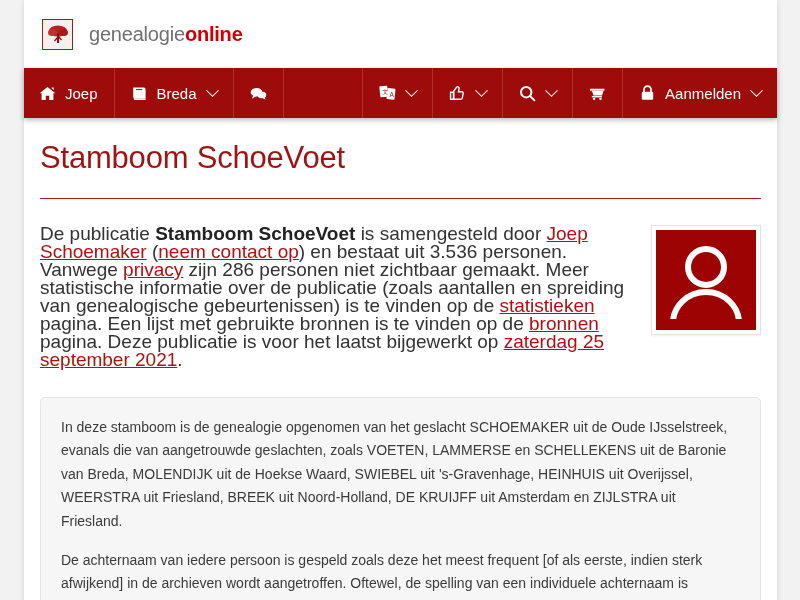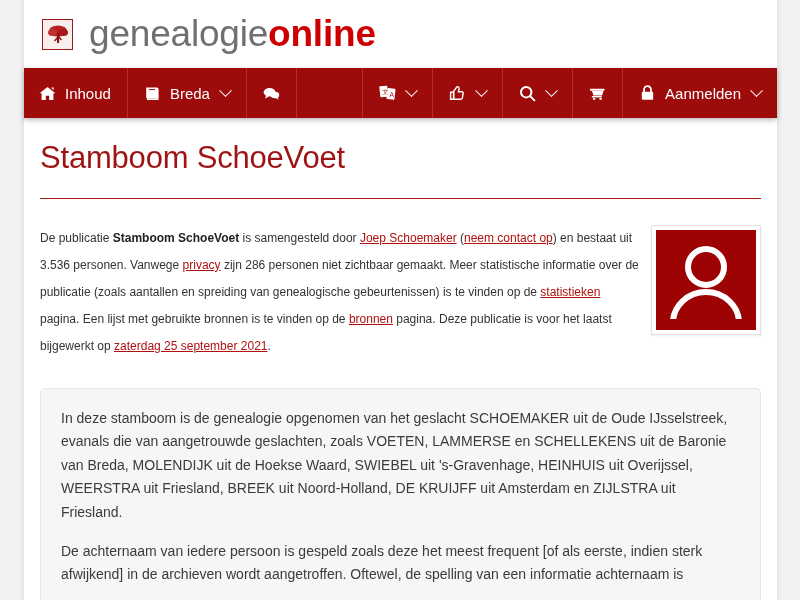--- a/index.html
+++ b/index.html
@@ -30,21 +30,21 @@
   .logo-mark {
     width: 31px; height: 31px;
     border: 1.5px solid #9e1b1b;
     background: #f7eeee;
     display: flex; align-items: center; justify-content: center;
     flex: 0 0 auto;
   }
   .logo-mark svg { display: block; }
   .logo-text {
     margin-left: 16px;
-    font-size: 37px;
+    font-size: 20px;
     letter-spacing: -0.2px;
     white-space: nowrap;
   }
   .logo-text .g1 { color: #707070; }
   .logo-text .g2 { color: #cc0000; font-weight: bold; }
 
   
   .navbar {
     height: 50px;
     background: #9e0b0b;
@@ -105,22 +105,22 @@
 
   
   .content { padding: 0 16px; }
   .intro-row {
     display: flex;
     align-items: flex-start;
     padding-top: 26px;
   }
   .intro-text {
     flex: 1 1 auto;
-    font-size: 12px;
-    line-height: 27px;
+    font-size: 19px;
+    line-height: 18px;
     color: #333333;
     max-width: 615px;
   }
   .intro-text b { color: #222222; font-weight: bold; }
   a.link {
     color: #b01010;
     text-decoration: underline;
     cursor: pointer;
   }
   .avatar-frame {
@@ -178,21 +178,21 @@
 
   <div class="navbar">
 
     <div class="nav-item first">
       <span class="nav-icon">
         <svg width="17" height="15" viewBox="0 0 17 15" fill="#fff" aria-hidden="true">
           <path d="M8.5 1 L0.6 7.2 h2 V14 h4.2 V9.8 h3.4 V14 H14.4 V7.2 h2 Z"></path>
           <path d="M12.6 1.6 h2.1 v2.3 l-2.1-1.6 z"></path>
         </svg>
       </span>
-      <span>Inhoud</span>
+      <span>Joep</span>
     </div>
 
     <div class="nav-item">
       <span class="nav-icon">
         <svg width="17" height="15" viewBox="0 0 17 15" aria-hidden="true">
           <path d="M2.2 1.6 h10.6 a1.8 1.8 0 0 1 1.8 1.8 v9.4 H4 a1.8 1.8 0 0 1-1.8-1.8 z" fill="#fff"></path>
           <path d="M4 12.8 h10.6 v1.2 H4 a1.2 1.2 0 0 1 0-2.4" fill="#fff"></path>
           <path d="M5 3.6 h6" stroke="#9e0b0b" stroke-width="1" fill="none"></path>
         </svg>
       </span>
@@ -287,17 +287,17 @@
           <svg width="74" height="78" viewBox="0 0 74 78" fill="none" stroke="#fff" stroke-width="6" aria-hidden="true">
             <circle cx="37" cy="26" r="18"></circle>
             <path d="M4 82 a33 31 0 0 1 66 0"></path>
           </svg>
         </div>
       </div>
     </div>
 
     <div class="desc-panel">
       <p>In deze stamboom is de genealogie opgenomen van het geslacht SCHOEMAKER uit de Oude IJsselstreek, evanals die van aangetrouwde geslachten, zoals VOETEN, LAMMERSE en SCHELLEKENS uit de Baronie van Breda, MOLENDIJK uit de Hoekse Waard, SWIEBEL uit 's-Gravenhage, HEINHUIS uit Overijssel, WEERSTRA uit Friesland, BREEK uit Noord-Holland, DE KRUIJFF uit Amsterdam en ZIJLSTRA uit Friesland.</p>
-      <p>De achternaam van iedere persoon is gespeld zoals deze het meest frequent [of als eerste, indien sterk afwijkend] in de archieven wordt aangetroffen. Oftewel, de spelling van een informatie achternaam is</p>
+      <p>De achternaam van iedere persoon is gespeld zoals deze het meest frequent [of als eerste, indien sterk afwijkend] in de archieven wordt aangetroffen. Oftewel, de spelling van een individuele achternaam is</p>
     </div>
 
   </div>
 </div>
 
 </body></html>

